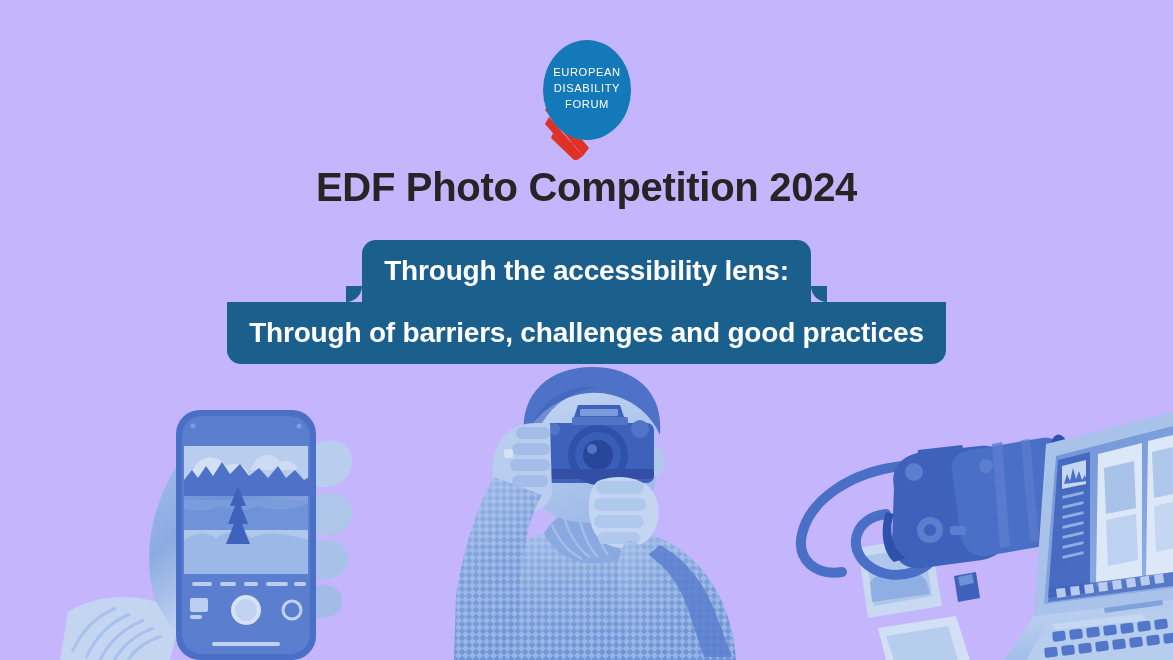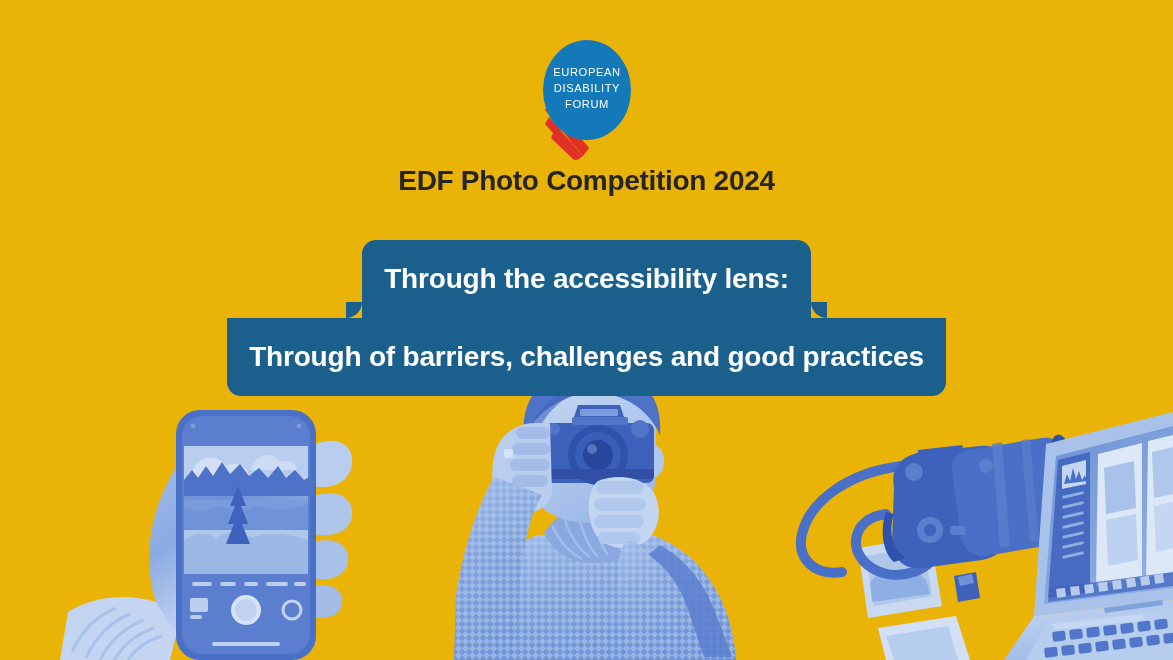--- a/index.html
+++ b/index.html
@@ -10,21 +10,21 @@
   }
   body {
     font-family: "Liberation Sans", sans-serif;
     -webkit-font-smoothing: antialiased;
   }
 
   .poster {
     position: relative;
     width: 1173px;
     height: 660px;
-    background: #eab308;
+    background: #c4b5fd;
     overflow: hidden;
   }
 
   
   .logo-wrap {
     position: absolute;
     top: 38px;
     left: 0;
     width: 1173px;
     height: 122px;
@@ -39,21 +39,21 @@
   }
   .logo svg { display: block; }
 
   
   .title {
     position: absolute;
     top: 166px;
     left: 0;
     width: 1173px;
     text-align: center;
-    font-size: 28px;
+    font-size: 40px;
     font-weight: bold;
     letter-spacing: -0.3px;
     color: #252525;
     line-height: 1.08;
   }
 
   
   .banner {
     position: absolute;
     top: 240px;
@@ -63,21 +63,21 @@
     flex-direction: column;
     align-items: center;
   }
   .banner-line {
     position: relative;
     color: #ffffff;
     font-size: 28px;
     font-weight: bold;
     line-height: 44px;
     white-space: nowrap;
-    padding: 17px 22px;
+    padding: 9px 22px;
     background: #1B5F8C;
     letter-spacing: -0.2px;
   }
   .banner-line-1 {
     border-radius: 14px 14px 0 0;
     z-index: 2;
   }
   .banner-line-2 {
     border-radius: 0 0 14px 14px;
     z-index: 1;

